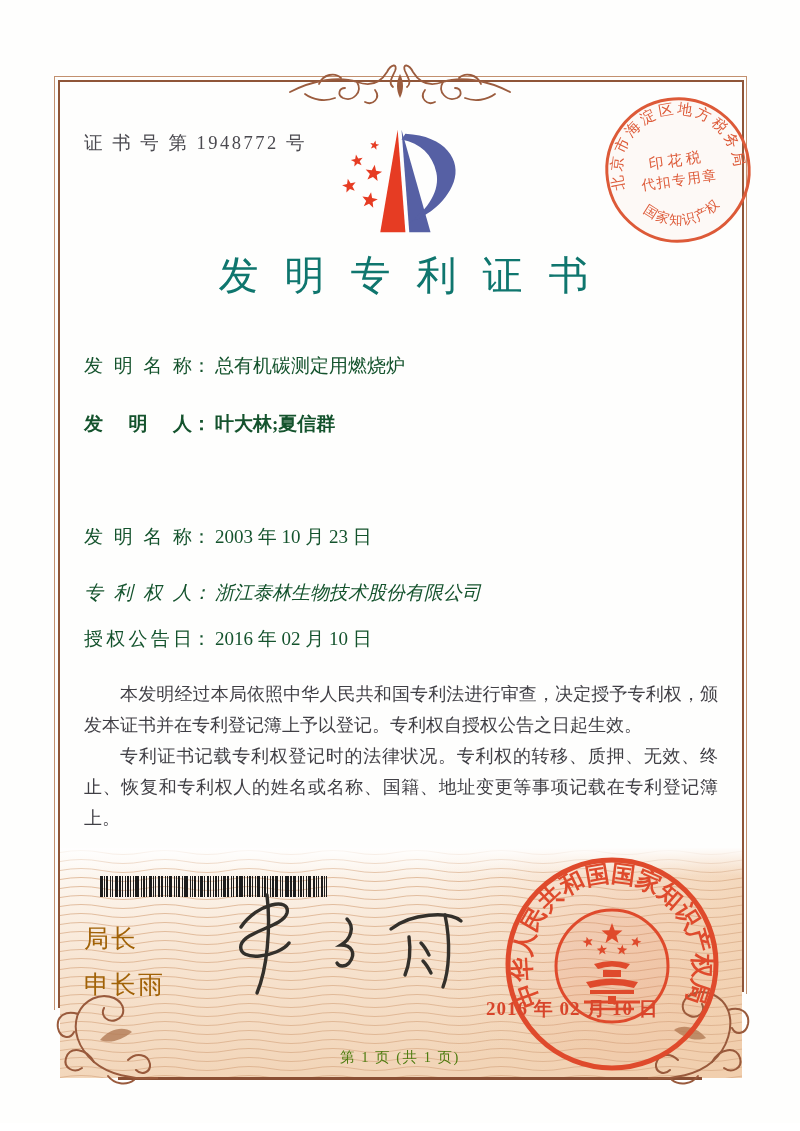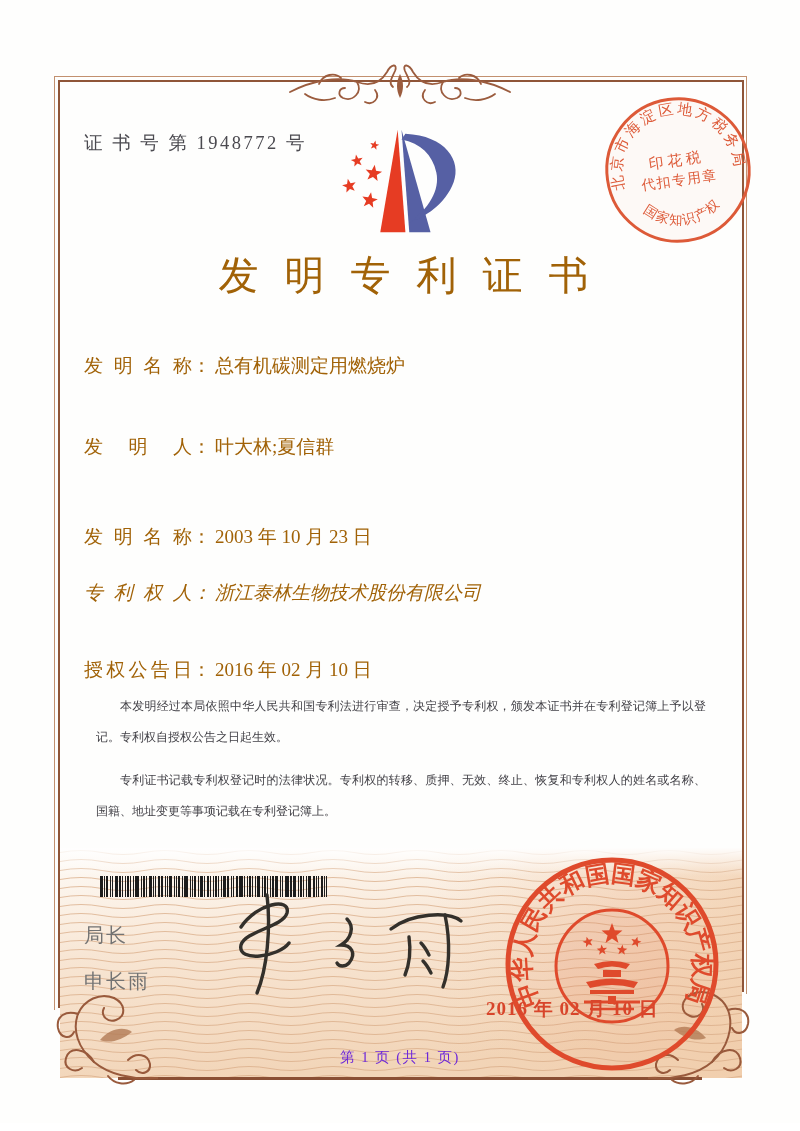--- a/index.html
+++ b/index.html
@@ -11,30 +11,30 @@
   
   .fl{position:absolute;background:#c2906f;}
   .fl.inner{background:#8f5538;}
   
   .waves{position:absolute;left:60px;top:848px;width:682px;height:230px;}
   
   .bottom-line{position:absolute;left:118px;top:1077px;width:584px;height:3px;background:#8a4f34;}
   
   .cert-no{position:absolute;left:84px;top:130px;font-size:18.5px;letter-spacing:2.5px;color:#4b4a50;}
   .title{position:absolute;left:0;top:248px;width:800px;text-align:center;font-size:40px;
-         letter-spacing:26px;padding-left:33px;box-sizing:border-box;color:#a16207;}
-  .field{position:absolute;left:84px;font-size:19px;color:#a16207;white-space:nowrap;}
+         letter-spacing:26px;padding-left:33px;box-sizing:border-box;color:#0f766e;}
+  .field{position:absolute;left:84px;font-size:19px;color:#14532d;white-space:nowrap;}
   .field .flabel{display:inline-block;width:108px;text-align:justify;text-align-last:justify;vertical-align:bottom;}
   .field .fsep{display:inline-block;margin-right:4px;}
   .paras{position:absolute;left:84px;top:679px;width:634px;}
-  .paras p{margin:12px;font-size:12px;line-height:31px;text-align:justify;text-indent:2em;color:#403f45;}
-  .signer{position:absolute;left:84px;font-size:20px;color:#737373;letter-spacing:2px;}
+  .paras p{margin:0;font-size:18px;line-height:31px;text-align:justify;text-indent:2em;color:#403f45;}
+  .signer{position:absolute;left:84px;font-size:25px;color:#a16207;letter-spacing:2px;}
   .seal-date{position:absolute;left:486px;top:996px;font-size:19px;color:#d8452b;letter-spacing:1px;font-weight:600;}
   .footer{position:absolute;left:0;top:1048px;width:800px;text-align:center;font-size:14.5px;
-          letter-spacing:1.5px;color:#6d28d9;}
+          letter-spacing:1.5px;color:#4d7c0f;}
   svg{display:block;}
   .stamp-arc{fill:#dd5a38;font-family:"Liberation Serif","DejaVu Serif",serif;}
   .seal-arc{fill:#df4a2c;font-family:"Liberation Serif","DejaVu Serif",serif;font-weight:600;}
 </style>
 </head>
 <body>
 
 <div class="cert">
 
   <div class="waves">
@@ -132,30 +132,30 @@
       <polygon fill="#e63c23" points="18.44,60.66 21.28,65.12 26.50,64.25 23.13,68.33 25.57,73.02 20.65,71.08 16.95,74.85 17.27,69.58 12.54,67.22 17.66,65.89"></polygon>
       <polygon fill="#e63c23" points="42.48,74.63 43.57,80.52 49.42,81.82 44.15,84.68 44.73,90.64 40.38,86.52 34.89,88.90 37.46,83.50 33.49,79.01 39.44,79.79"></polygon>
     </svg>
   </div>
 
   <div class="title">发明专利证书</div>
 
   <div class="field" style="top:353px;">
     <span class="flabel">发明名称</span><span class="fsep">：</span><span>总有机碳测定用燃烧炉</span>
   </div>
-  <div class="field" style="top:434px;">
+  <div class="field" style="top:411px;font-weight:bold;">
     <span class="flabel">发明人</span><span class="fsep">：</span><span>叶大林;夏信群</span>
   </div>
   <div class="field" style="top:524px;">
     <span class="flabel">发明名称</span><span class="fsep">：</span><span>2003 年 10 月 23 日</span>
   </div>
   <div class="field" style="top:580px;font-style:italic;">
     <span class="flabel">专利权人</span><span class="fsep">：</span><span>浙江泰林生物技术股份有限公司</span>
   </div>
-  <div class="field" style="top:657px;">
+  <div class="field" style="top:626px;">
     <span class="flabel">授权公告日</span><span class="fsep">：</span><span>2016 年 02 月 10 日</span>
   </div>
 
   <div class="paras">
     <p>本发明经过本局依照中华人民共和国专利法进行审查，决定授予专利权，颁发本证书并在专利登记簿上予以登记。专利权自授权公告之日起生效。</p>
     <p>专利证书记载专利权登记时的法律状况。专利权的转移、质押、无效、终止、恢复和专利权人的姓名或名称、国籍、地址变更等事项记载在专利登记簿上。</p>
   </div>
 
   <div class="abs" style="left:100px;top:876px;">
     <svg id="barcode" width="232" height="21" viewBox="0 0 232 21">

